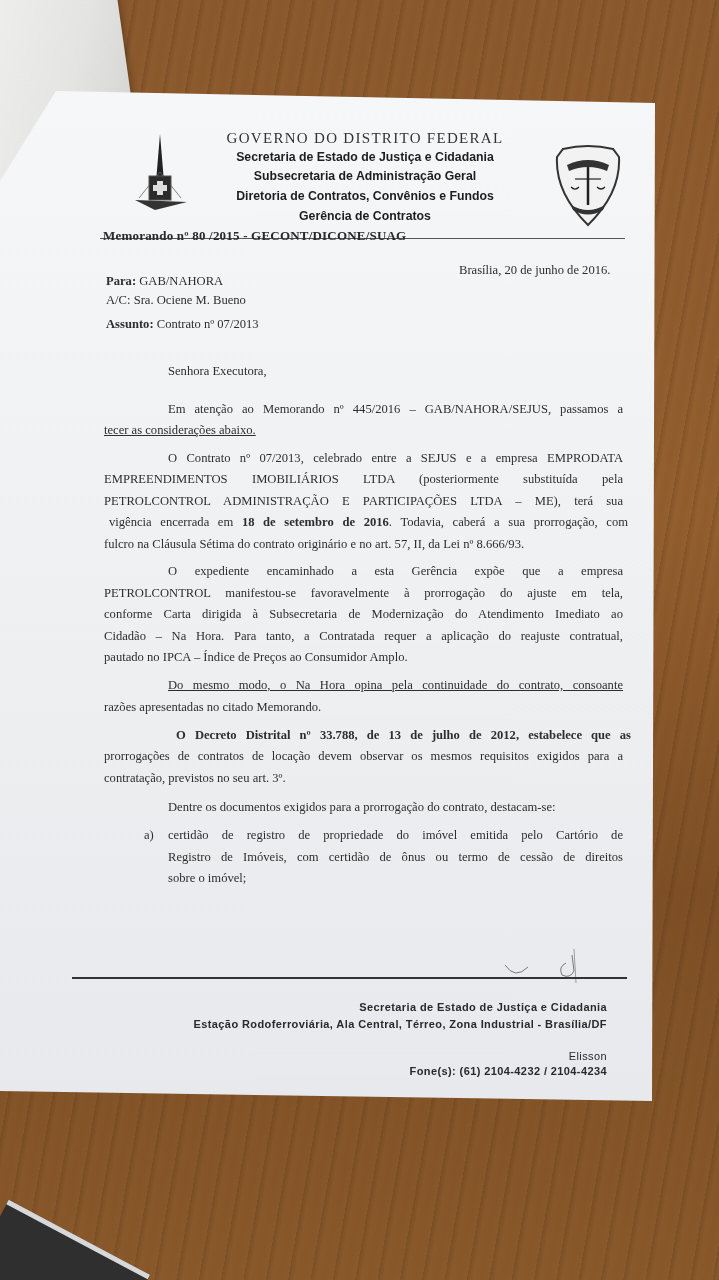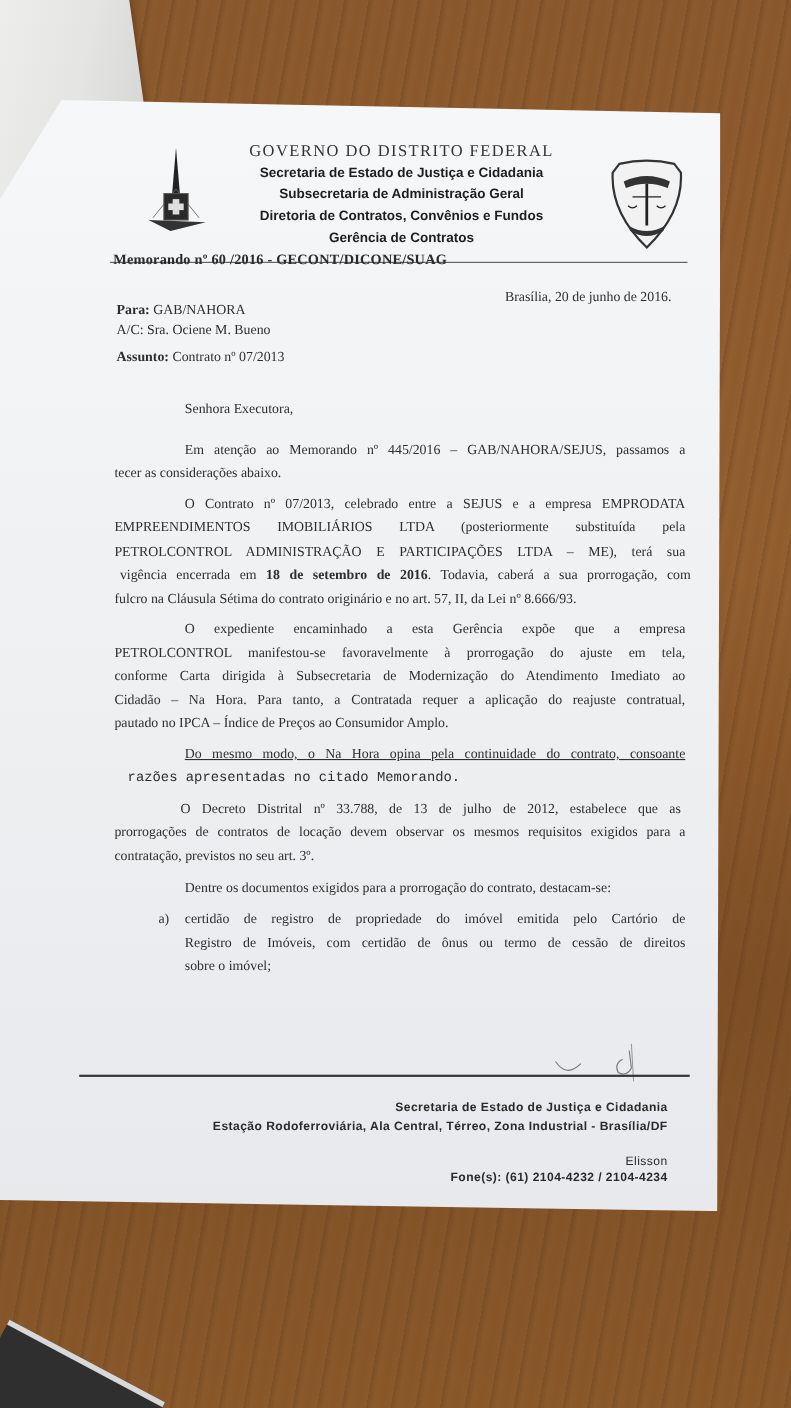--- a/index.html
+++ b/index.html
@@ -81,56 +81,56 @@
     <path d="M10,6 Q35,0 60,6 L66,14 Q68,50 35,82 Q2,50 4,14 Z" fill="#f2f2f2" stroke="#333" stroke-width="2"></path>
     <path d="M14,22 Q35,12 56,22 L54,28 Q35,20 16,28 Z" fill="#333"></path>
     <line x1="35" y1="24" x2="35" y2="62" stroke="#222" stroke-width="2.5"></line>
     <line x1="22" y1="36" x2="48" y2="36" stroke="#222" stroke-width="1.2"></line>
     <path d="M18,44 Q22,48 26,44" fill="none" stroke="#222" stroke-width="1.2"></path>
     <path d="M44,44 Q48,48 52,44" fill="none" stroke="#222" stroke-width="1.2"></path>
     <path d="M18,62 Q35,72 52,62 L50,67 Q35,76 20,67 Z" fill="#333"></path>
   </svg>
 
   <div class="abs rule" style="left:100px; top:238px; width:525px;"></div>
-  <div class="abs memo-no">Memorando nº 60 /2016 - GECONT/DICONE/SUAG</div>
+  <div class="abs memo-no">Memorando nº 80 /2015 - GECONT/DICONE/SUAG</div>
 
   <div class="abs body-text" style="left:459px; top:260px;">Brasília, 20 de junho de 2016.</div>
   <div class="abs body-text" style="left:106px; top:271px;">
     <b>Para:</b>
     <span>GAB/NAHORA</span>
   </div>
   <div class="abs body-text" style="left:106px; top:290px;">A/C: Sra. Ociene M. Bueno</div>
   <div class="abs body-text" style="left:106px; top:314px;">
     <b>Assunto:</b>
     <span>Contrato nº 07/2013</span>
   </div>
 
   <div class="abs body-text" style="left:168px; top:361px;">Senhora Executora,</div>
 
   <div class="abs body-text just" style="left:168px; top:399px; width:455px;">Em atenção ao Memorando nº 445/2016 – GAB/NAHORA/SEJUS, passamos a</div>
-  <div class="abs body-text" style="left:104px; top:420px;">tecer as considerações abaixo.</div>
+  <div class="abs body-text" style="left:104px; top:420px;text-decoration:underline;">tecer as considerações abaixo.</div>
 
   <div class="abs body-text just" style="left:168px; top:448px; width:455px;">O Contrato nº 07/2013, celebrado entre a SEJUS e a empresa EMPRODATA</div>
   <div class="abs body-text just" style="left:104px; top:469px; width:519px;">EMPREENDIMENTOS IMOBILIÁRIOS LTDA (posteriormente substituída pela</div>
   <div class="abs body-text just" style="left:104px; top:491px; width:519px;">PETROLCONTROL ADMINISTRAÇÃO E PARTICIPAÇÕES LTDA – ME), terá sua</div>
   <div class="abs body-text just" style="left:109px; top:512px; width:519px;">
     <span>vigência encerrada em </span><b>18 de setembro de 2016</b><span>. Todavia, caberá a sua prorrogação, com</span>
   </div>
   <div class="abs body-text" style="left:104px; top:534px;">fulcro na Cláusula Sétima do contrato originário e no art. 57, II, da Lei nº 8.666/93.</div>
 
   <div class="abs body-text just" style="left:168px; top:561px; width:455px;">O expediente encaminhado a esta Gerência expõe que a empresa</div>
   <div class="abs body-text just" style="left:104px; top:583px; width:519px;">PETROLCONTROL manifestou-se favoravelmente à prorrogação do ajuste em tela,</div>
   <div class="abs body-text just" style="left:104px; top:604px; width:519px;">conforme Carta dirigida à Subsecretaria de Modernização do Atendimento Imediato ao</div>
   <div class="abs body-text just" style="left:104px; top:626px; width:519px;">Cidadão – Na Hora. Para tanto, a Contratada requer a aplicação do reajuste contratual,</div>
   <div class="abs body-text" style="left:104px; top:647px;text-align:center;">pautado no IPCA – Índice de Preços ao Consumidor Amplo.</div>
 
   <div class="abs body-text just" style="left:168px; top:675px; width:455px;text-decoration:underline;">Do mesmo modo, o Na Hora opina pela continuidade do contrato, consoante</div>
-  <div class="abs body-text" style="left:116px; top:697px;font-family:Liberation Mono, monospace;">razões apresentadas no citado Memorando.</div>
+  <div class="abs body-text" style="left:104px; top:697px;">razões apresentadas no citado Memorando.</div>
 
-  <div class="abs body-text just" style="left:164px; top:725px; width:455px;">O Decreto Distrital nº 33.788, de 13 de julho de 2012, estabelece que as</div>
+  <div class="abs body-text just" style="left:176px; top:725px; width:455px;font-weight:bold;">O Decreto Distrital nº 33.788, de 13 de julho de 2012, estabelece que as</div>
   <div class="abs body-text just" style="left:104px; top:746px; width:519px;">prorrogações de contratos de locação devem observar os mesmos requisitos exigidos para a</div>
   <div class="abs body-text" style="left:104px; top:768px;">contratação, previstos no seu art. 3º.</div>
 
   <div class="abs body-text" style="left:168px; top:797px;">Dentre os documentos exigidos para a prorrogação do contrato, destacam-se:</div>
 
   <div class="abs body-text" style="left:144px; top:825px;">a)</div>
   <div class="abs body-text just" style="left:168px; top:825px; width:455px;">certidão de registro de propriedade do imóvel emitida pelo Cartório de</div>
   <div class="abs body-text just" style="left:168px; top:847px; width:455px;">Registro de Imóveis, com certidão de ônus ou termo de cessão de direitos</div>
   <div class="abs body-text" style="left:168px; top:868px;">sobre o imóvel;</div>
 

